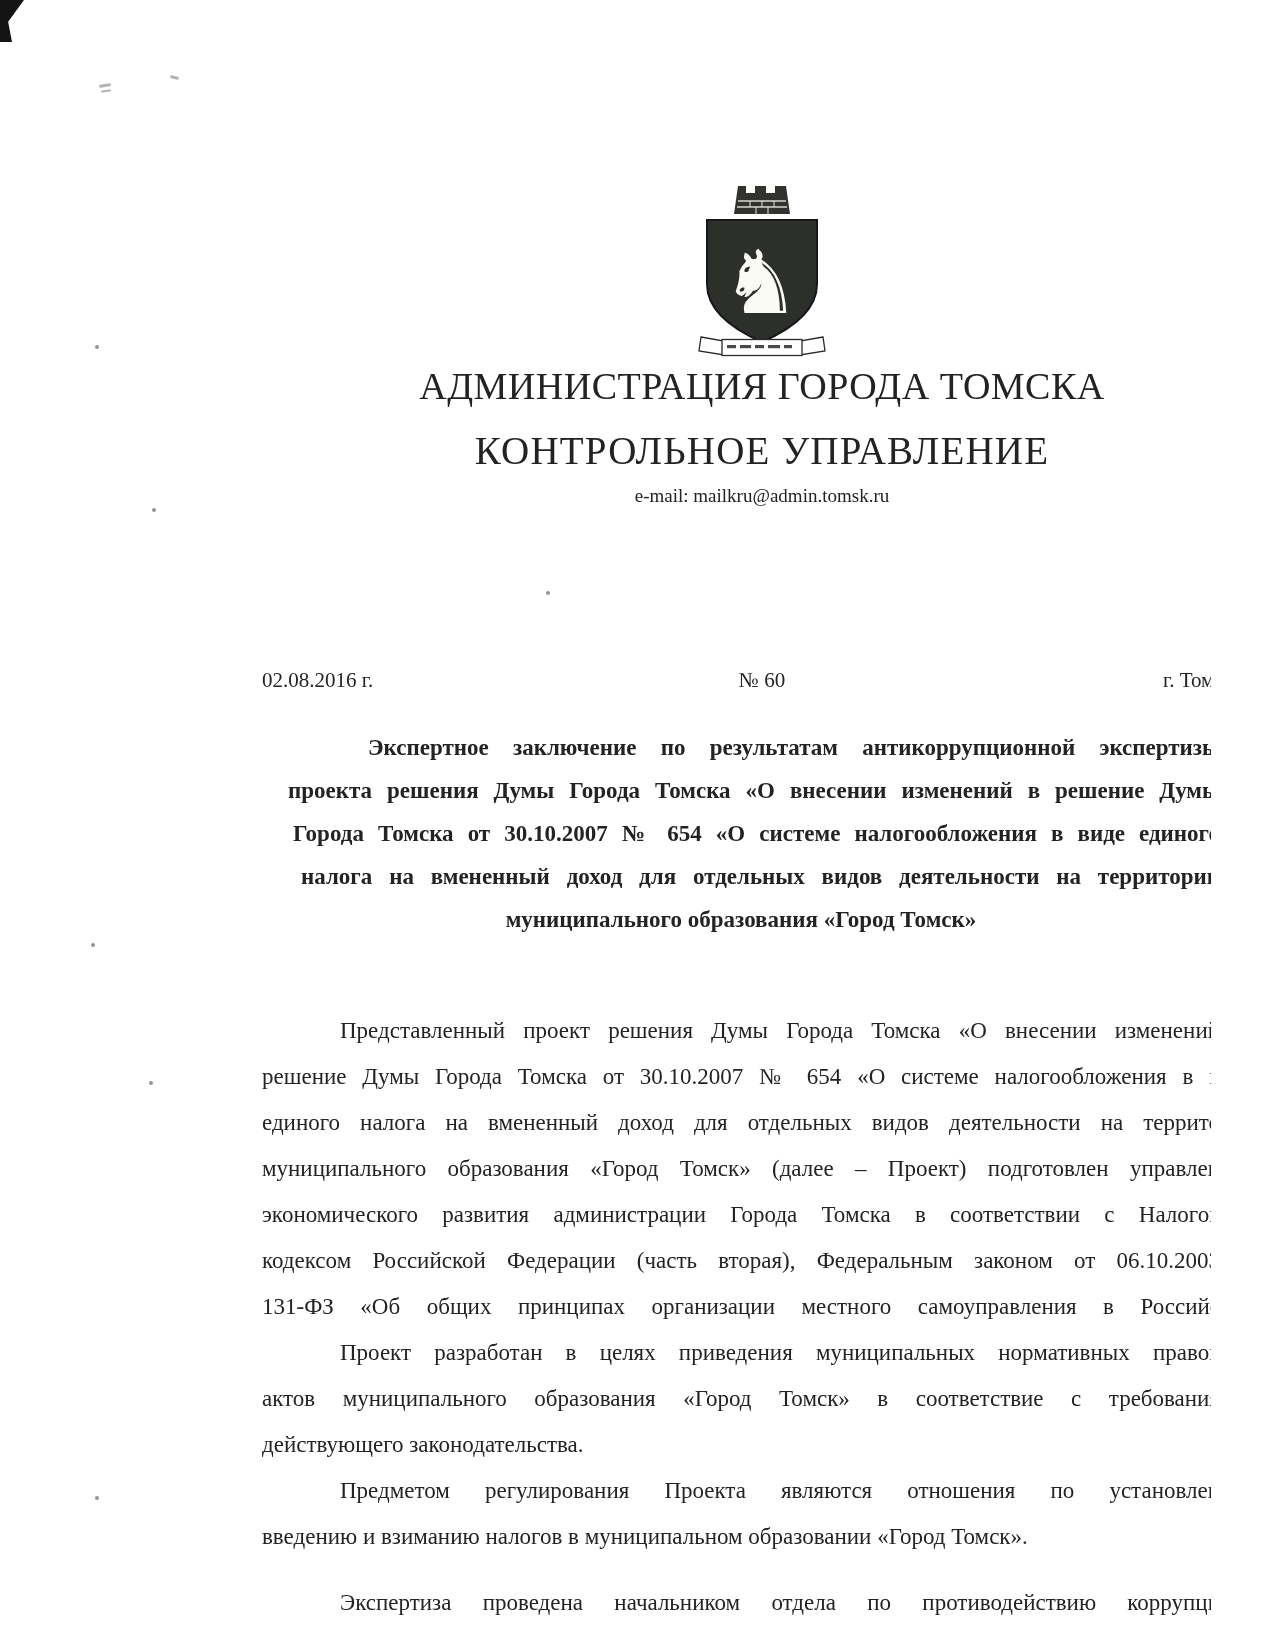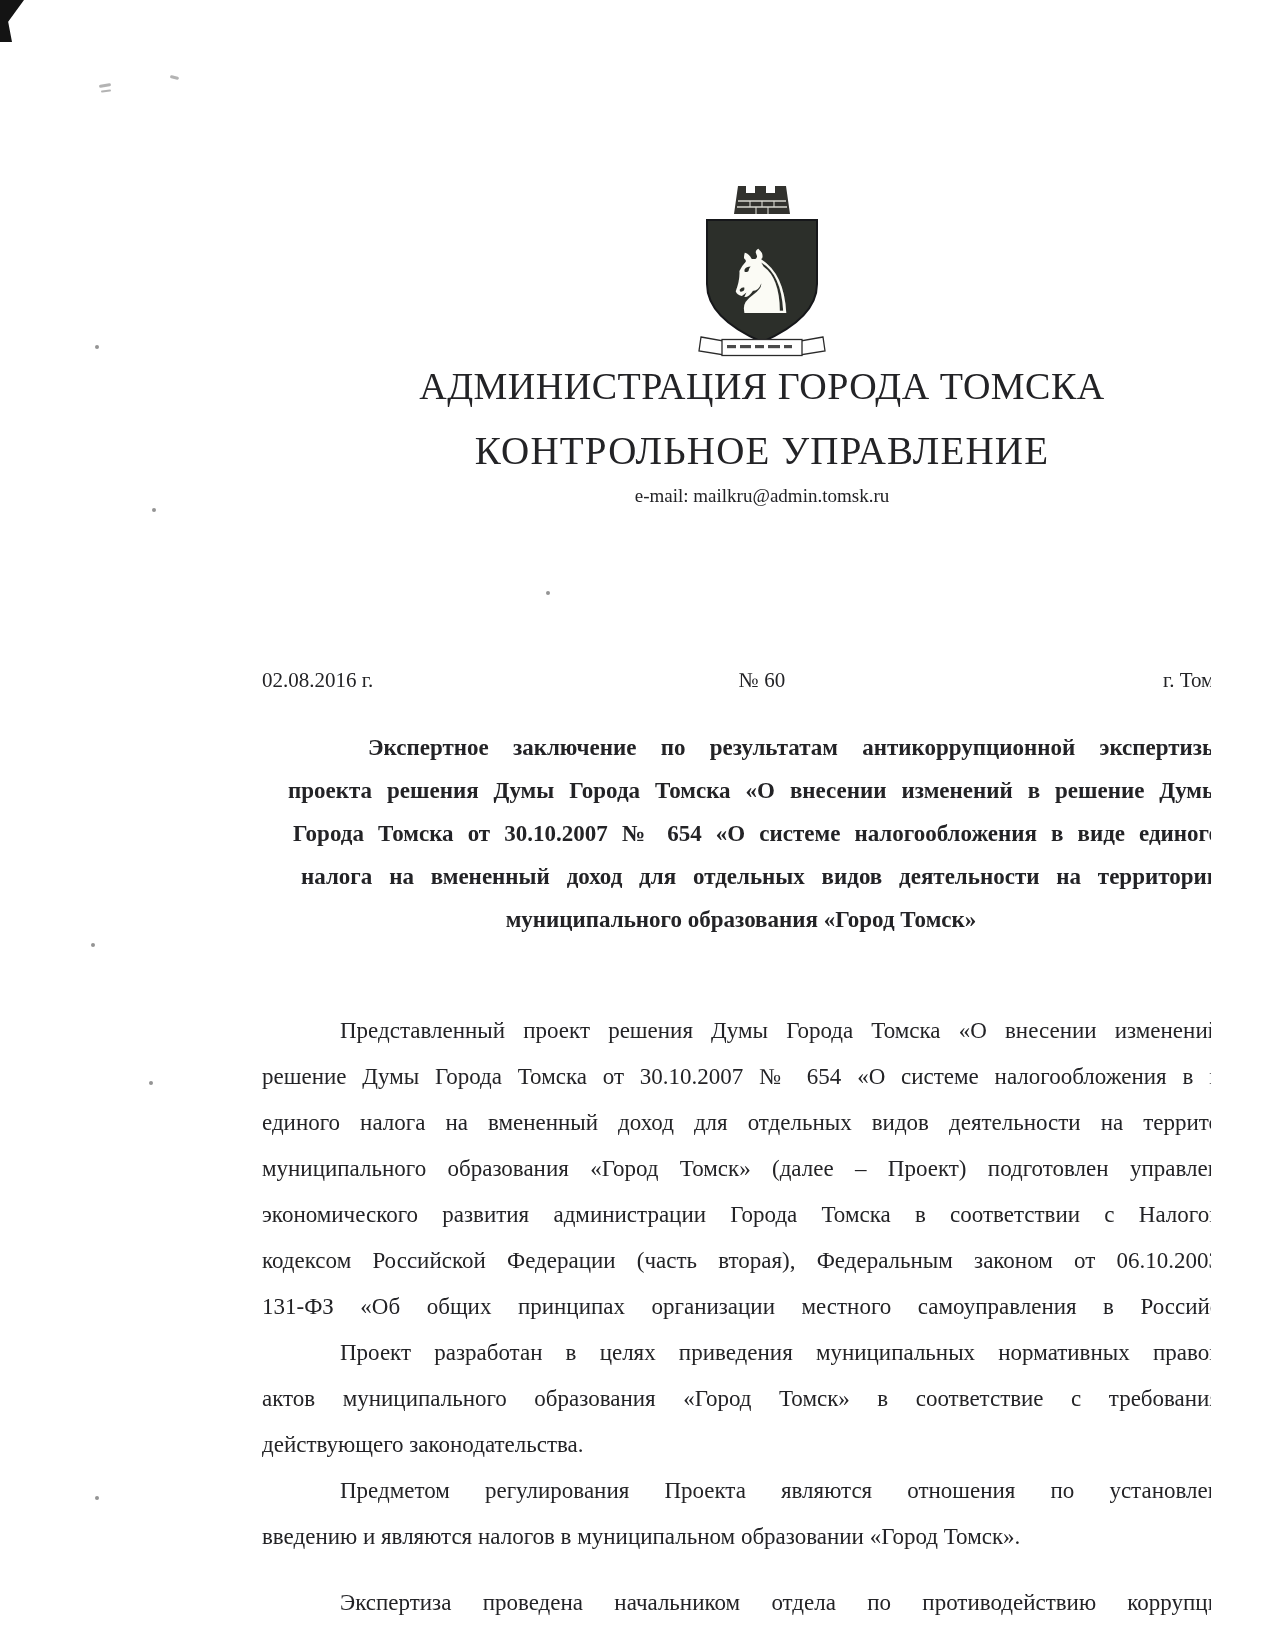--- a/index.html
+++ b/index.html
@@ -114,21 +114,21 @@
       <div class="bline">муниципального образования «Город Томск» (далее – Проект) подготовлен управлен</div>
       <div class="bline">экономического развития администрации Города Томска в соответствии с Налогов</div>
       <div class="bline">кодексом Российской Федерации (часть вторая), Федеральным законом от 06.10.2003</div>
       <div class="bline">131-ФЗ «Об общих принципах организации местного самоуправления в Российс</div>
 
       <div class="bline indent">Проект разработан в целях приведения муниципальных нормативных правов</div>
       <div class="bline">актов муниципального образования «Город Томск» в соответствие с требования</div>
       <div class="bline end">действующего законодательства.</div>
 
       <div class="bline indent">Предметом регулирования Проекта являются отношения по установлен</div>
-      <div class="bline end">введению и являются налогов в муниципальном образовании «Город Томск».</div>
+      <div class="bline end">введению и взиманию налогов в муниципальном образовании «Город Томск».</div>
 
       <div class="bline indent gap">Экспертиза проведена начальником отдела по противодействию коррупци</div>
     </div>
 
   </div>
 
   <div class="corner-mark"></div>
   <div class="smudge" style="left:99px; top:84px; width:12px; height:3px; transform:rotate(-10deg);"></div>
   <div class="smudge" style="left:101px; top:90px; width:10px; height:2px; transform:rotate(-6deg);"></div>
   <div class="smudge" style="left:170px; top:76px; width:9px; height:3px; transform:rotate(14deg);"></div>

